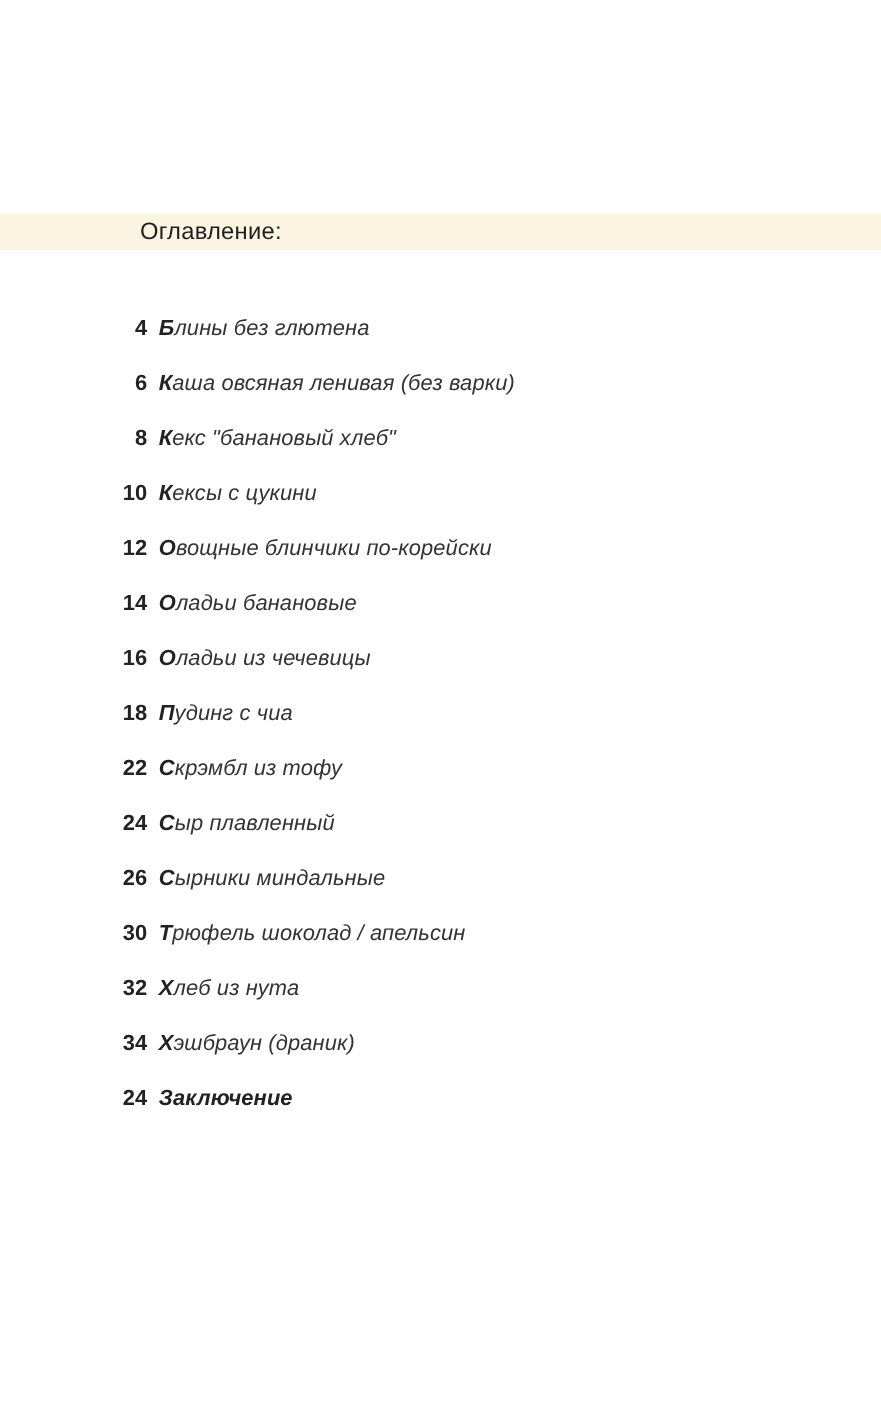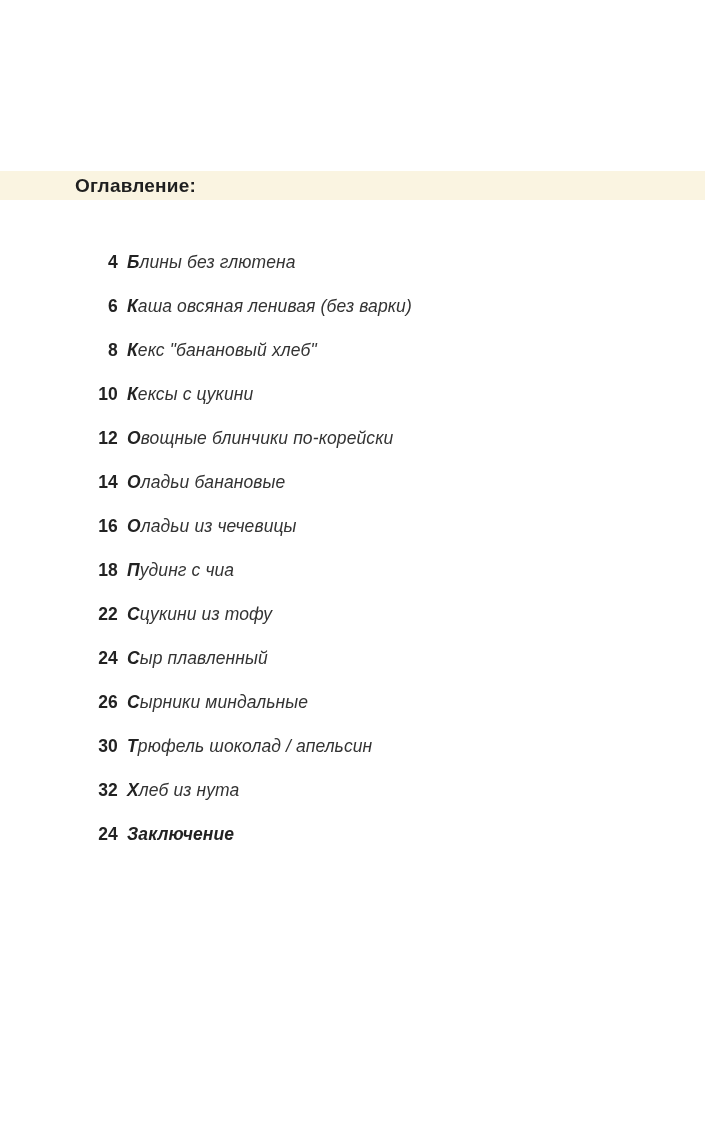--- a/index.html
+++ b/index.html
@@ -24,23 +24,23 @@
     left: 0;
     top: 171px;
     width: 705px;
     height: 29px;
     background: #faf4e1;
     display: flex;
     align-items: center;
   }
 
   .header-bar .page-title {
-    padding-left: 75px;
+    padding-left: 112px;
     font-size: 19px;
-    font-weight: 700;
+    font-weight: 400;
     letter-spacing: 0.2px;
     color: #1f1f1f;
   }
 
   .toc-list {
     position: absolute;
     left: 0;
     top: 240px;
     width: 705px;
   }
@@ -121,21 +121,21 @@
     <span class="toc-title"><b class="first-letter">О</b><span>ладьи из чечевицы</span></span>
   </div>
 
   <div class="toc-row">
     <span class="page-num">18</span>
     <span class="toc-title"><b class="first-letter">П</b><span>удинг с чиа</span></span>
   </div>
 
   <div class="toc-row">
     <span class="page-num">22</span>
-    <span class="toc-title"><b class="first-letter">С</b><span>цукини из тофу</span></span>
+    <span class="toc-title"><b class="first-letter">С</b><span>крэмбл из тофу</span></span>
   </div>
 
   <div class="toc-row">
     <span class="page-num">24</span>
     <span class="toc-title"><b class="first-letter">С</b><span>ыр плавленный</span></span>
   </div>
 
   <div class="toc-row">
     <span class="page-num">26</span>
     <span class="toc-title"><b class="first-letter">С</b><span>ырники миндальные</span></span>
@@ -145,20 +145,24 @@
   <div class="toc-row">
     <span class="page-num">30</span>
     <span class="toc-title"><b class="first-letter">Т</b><span>рюфель шоколад / апельсин</span></span>
   </div>
 
   <div class="toc-row">
     <span class="page-num">32</span>
     <span class="toc-title"><b class="first-letter">Х</b><span>леб из нута</span></span>
   </div>
 
+  <div class="toc-row">
+    <span class="page-num">34</span>
+    <span class="toc-title"><b class="first-letter">Х</b><span>эшбраун (драник)</span></span>
+  </div>
 
   <div class="toc-row">
     <span class="page-num">24</span>
     <span class="toc-title"><b class="first-letter">Заключение</b><span></span></span>
   </div>
 </div>
 
 </div>
 
 </body></html>

